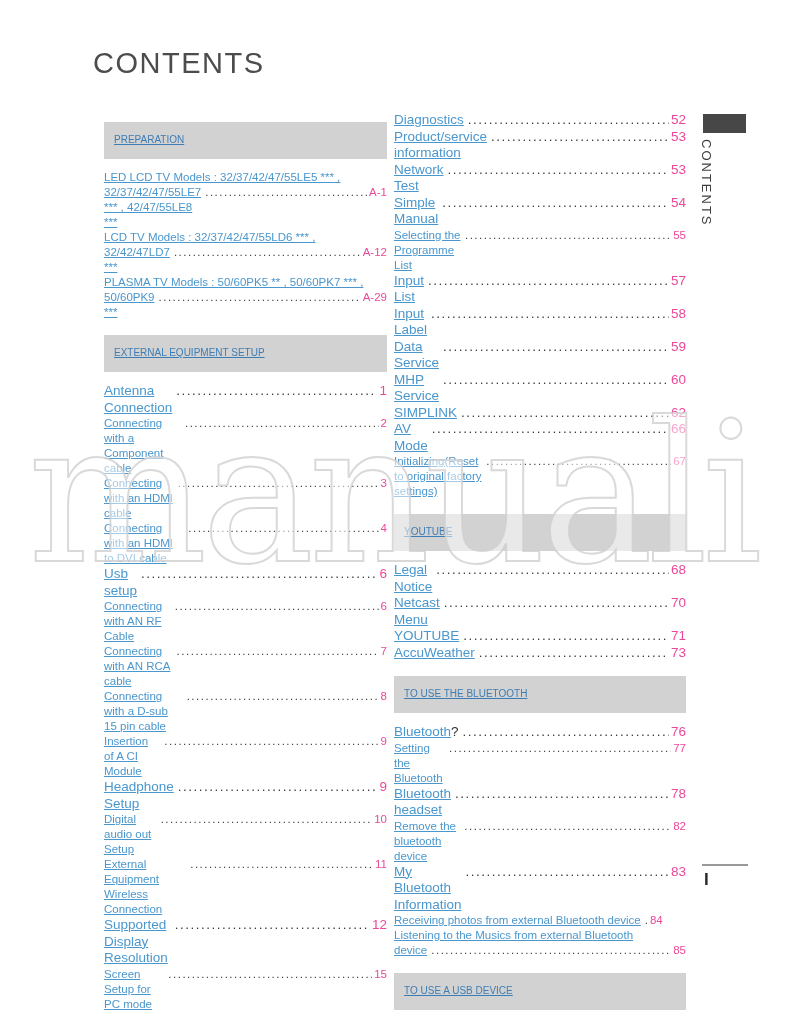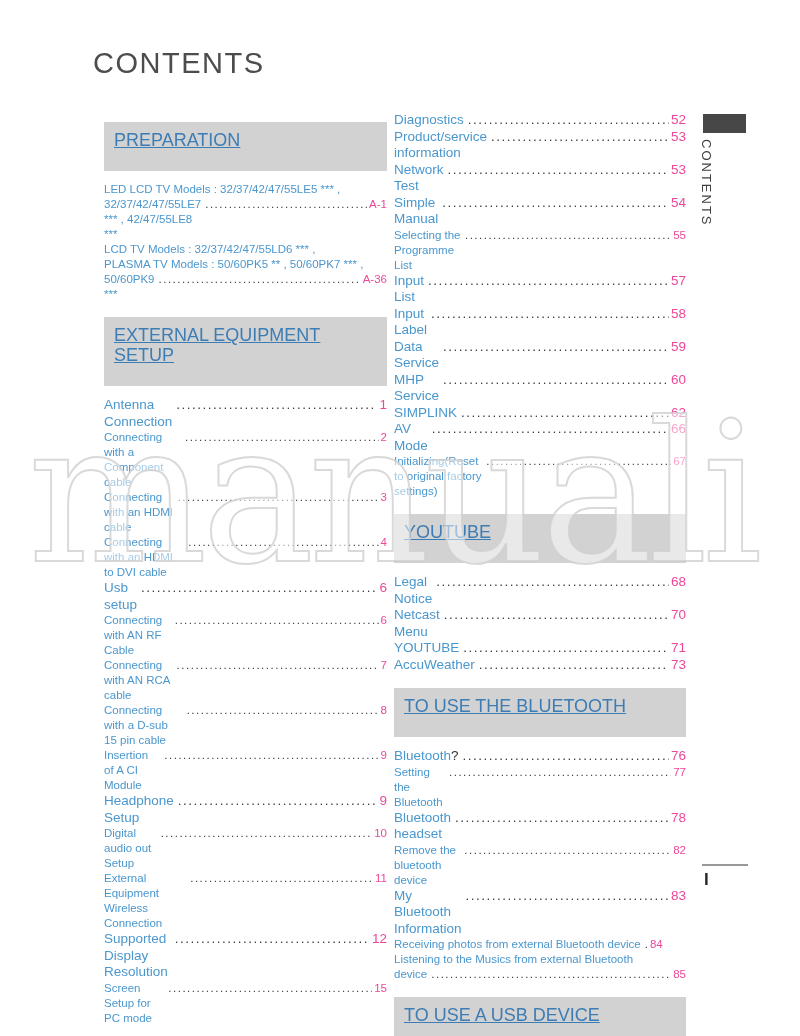--- a/index.html
+++ b/index.html
@@ -9,30 +9,30 @@
   }
   .title {
     position:absolute; left:93px; top:47px;
     font-size:29px; letter-spacing:1.5px; color:#4c4c4c;
   }
   .col { position:absolute; }
   #left-col  { left:104px; top:122px; width:283px; }
   #right-col { left:394px; top:112px; width:292px; }
 
   .sec-header {
-    background:#d2d2d2; padding:8px 10px 21px; margin:15px 0 11px;
-    font-size:18px; line-height:20px; white-space:pre-line;
+    background:#d2d2d2; padding:8px 10px 9px; margin:15px 0 11px;
+    font-size:10px; line-height:20px; white-space:pre-line;
   }
   .section:first-child .sec-header { margin-top:0; }
   .hlink { color:#3d7db5; text-decoration:underline; }
 
   .row { display:flex; align-items:baseline; }
   .row.lg { font-size:13.5px; line-height:16.5px; }
   .row.sm { font-size:11.5px; line-height:15px; }
-  .link { color:#4a97ce; }
+  .link { color:#4a97ce; text-decoration:underline; }
   .suffix { color:#2f2f2f; }
   .dots {
     flex:1 1 auto; overflow:hidden; white-space:nowrap;
     color:#3a3a3a; margin:0 2px 0 4px; letter-spacing:1.5px;
   }
   .dots::after { content:"..................................................................................................."; }
   .dots.single { flex:0 0 auto; letter-spacing:0; }
   .dots.single::after { content:" . "; }
   .pg { color:#ec4899; white-space:nowrap; }
 
@@ -73,26 +73,31 @@
       </div>
       <div class="row sm">
         <span class="link">32/37/42/47/55LE7 *** , 42/47/55LE8 ***</span>
         <span class="dots"></span>
         <span class="pg">A-1</span>
       </div>
       <div class="row sm">
         <span class="link">LCD TV Models : 32/37/42/47/55LD6 *** ,</span>
       </div>
       <div class="row sm">
+        <span class="link">32/42/47LD7 ***</span>
+        <span class="dots"></span>
+        <span class="pg">A-12</span>
+      </div>
+      <div class="row sm">
         <span class="link">PLASMA TV Models : 50/60PK5 ** , 50/60PK7 *** ,</span>
       </div>
       <div class="row sm">
         <span class="link">50/60PK9 ***</span>
         <span class="dots"></span>
-        <span class="pg">A-36</span>
+        <span class="pg">A-29</span>
       </div>
     </div>
     <div class="section">
       <div class="sec-header"><span class="hlink">EXTERNAL EQUIPMENT SETUP</span></div>
       <div class="row lg">
         <span class="link">Antenna Connection</span>
         <span class="dots"></span>
         <span class="pg">1</span>
       </div>
       <div class="row sm">

